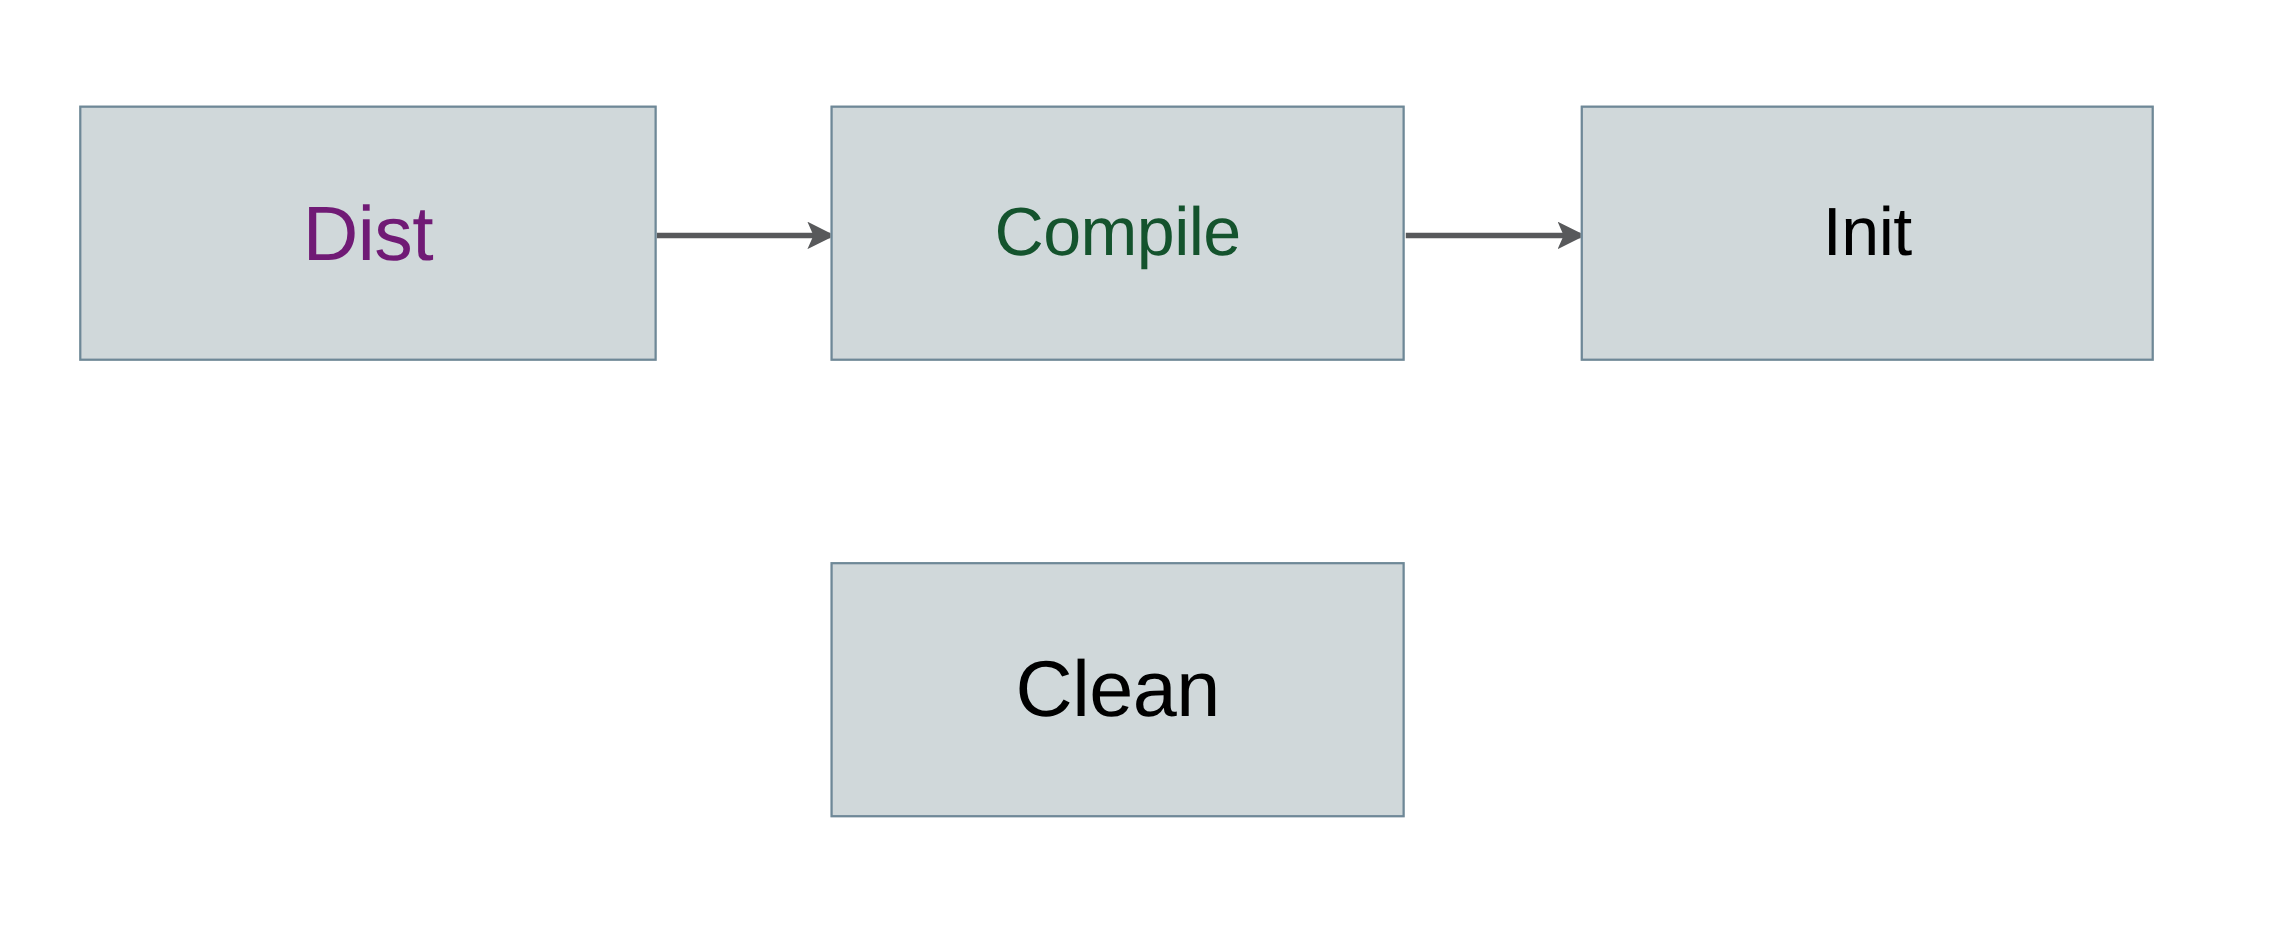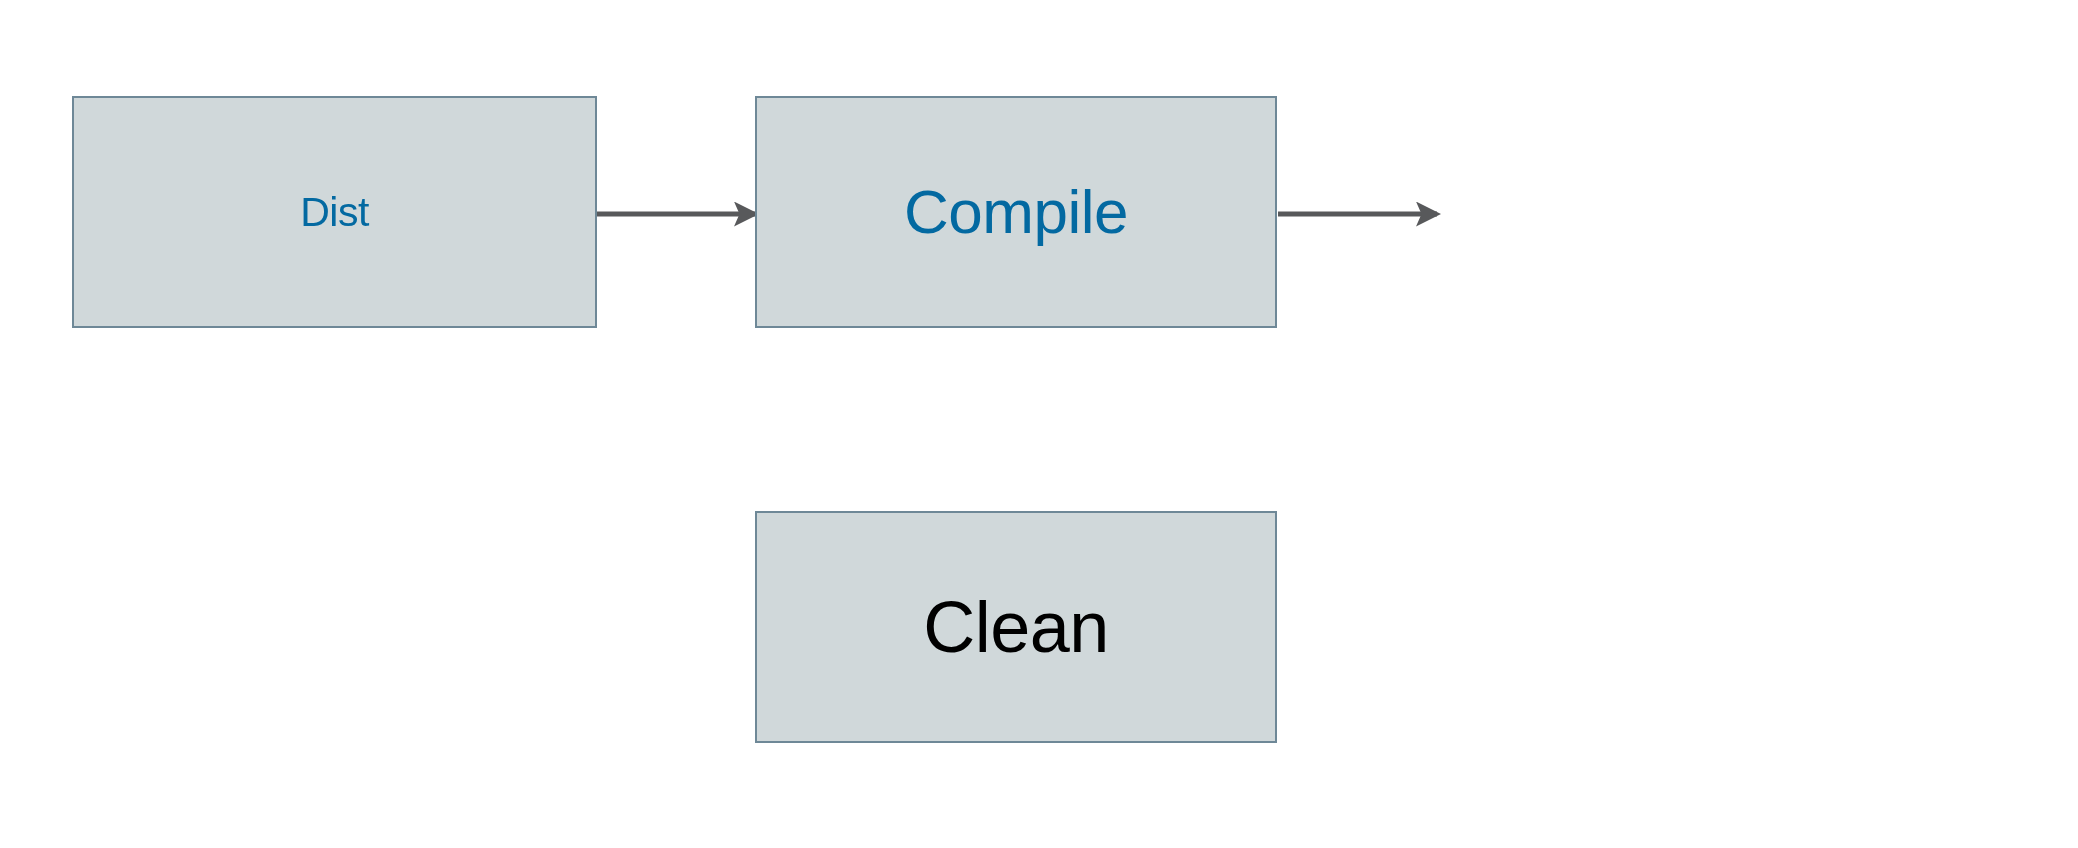--- a/index.html
+++ b/index.html
@@ -63,27 +63,30 @@
     </defs>
     <g>
       <line id="edge-line-0" stroke="#58595b" stroke-width="5" marker-end="url(#arrowhead)" x1="597" y1="214" x2="755" y2="214"></line>
     </g>
     <g>
       <line id="edge-line-1" stroke="#58595b" stroke-width="5" marker-end="url(#arrowhead)" x1="1278" y1="214" x2="1437" y2="214"></line>
     </g>
   </svg>
 
   <div class="node" id="node-0" style="left: 72px; top: 96px; width: 525px; height: 232px; background: rgb(208, 216, 218); border-color: rgb(110, 136, 151); border-width: 2px;">
-    <span class="node-label" style="color: #0369a1; font-size: 41px;">Dist</span>
+    <span class="node-label" style="color: #701a75; font-size: 70px;">Dist</span>
   </div>
 
   <div class="node" id="node-1" style="left: 755px; top: 96px; width: 522px; height: 232px; background: rgb(208, 216, 218); border-color: rgb(110, 136, 151); border-width: 2px;">
-    <span class="node-label" style="color: #0369a1; font-size: 62px;">Compile</span>
+    <span class="node-label" style="color: #14532d; font-size: 62px;">Compile</span>
   </div>
 
+  <div class="node" id="node-2" style="left: 1437px; top: 96px; width: 521px; height: 232px; background: rgb(208, 216, 218); border-color: rgb(110, 136, 151); border-width: 2px;">
+    <span class="node-label" style="color: rgb(0, 0, 0); font-size: 62px;">Init</span>
+  </div>
 
   <div class="node" id="node-3" style="left: 755px; top: 511px; width: 522px; height: 232px; background: rgb(208, 216, 218); border-color: rgb(110, 136, 151); border-width: 2px;">
     <span class="node-label" style="color: rgb(0, 0, 0); font-size: 72px;">Clean</span>
   </div>
 
   <div class="edge-hit" id="edge-hit-0" style="left: 597px; top: 204px; width: 158px; height: 20px;"></div>
   <div class="edge-hit" id="edge-hit-1" style="left: 1278px; top: 204px; width: 159px; height: 20px;"></div>
 
 </div>
 

